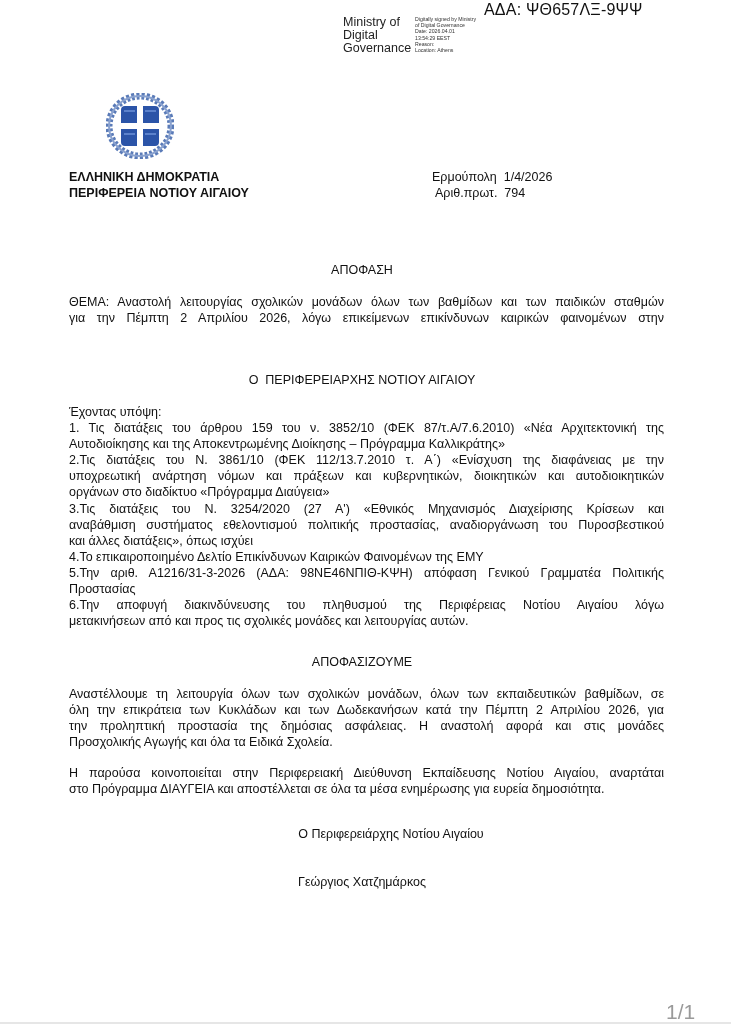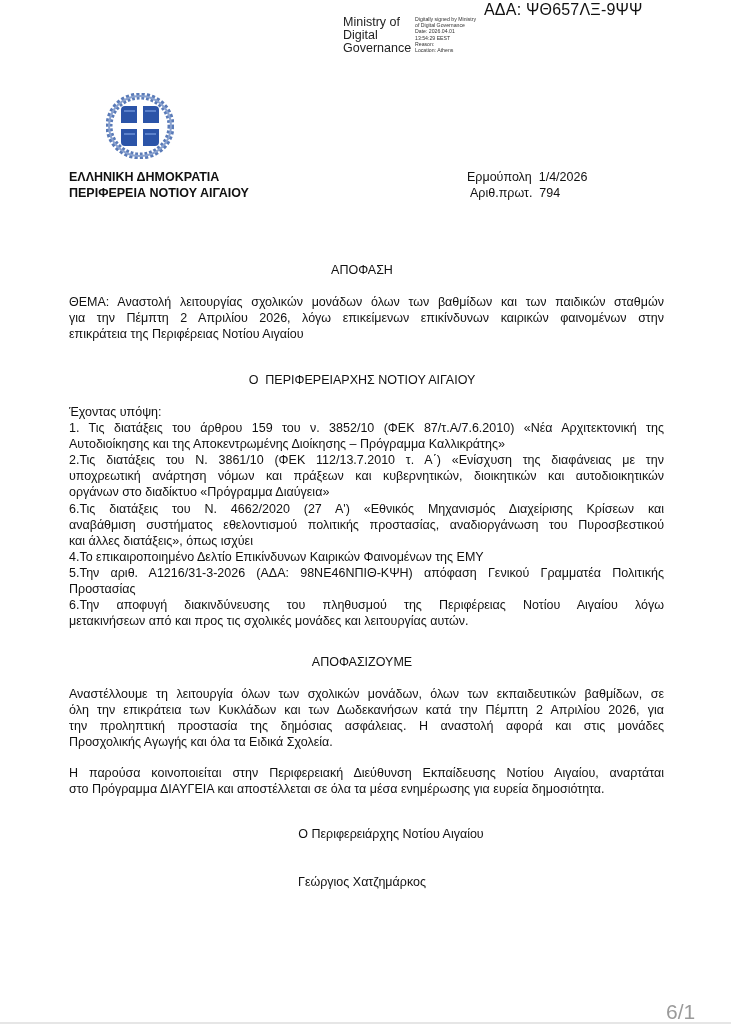--- a/index.html
+++ b/index.html
@@ -4,21 +4,21 @@
   <style>
     html, body { margin: 0; padding: 0; background: #ffffff; }
     body { width: 731px; height: 1024px; position: relative; overflow: hidden;
            font-family: "Liberation Sans", sans-serif; color: #111; }
     .abs { position: absolute; }
     .ada { left: 484px; top: 1px; font-size: 16px; letter-spacing: 0.2px; color: #111; }
     .ministry { left: 343px; top: 16px; font-size: 12.5px; line-height: 13px; color: #222; }
     .sig { left: 415px; top: 16px; font-size: 5.2px; line-height: 6.2px; color: #333; }
     .emblem { left: 106px; top: 93px; width: 68px; height: 66px; }
     .org { left: 69px; top: 169px; font-size: 12.5px; font-weight: bold; line-height: 16px; }
-    .place { left: 432px; top: 169px; font-size: 12.5px; line-height: 16px; margin-left: 35px; }
+    .place { left: 432px; top: 169px; font-size: 12.5px; line-height: 16px; }
     .place .line2 { padding-left: 3px; }
     .center { left: 0; width: 724px; text-align: center; font-size: 12.5px; }
     .para { left: 69px; width: 595px; font-size: 12.5px; line-height: 16.1px; text-align: justify; }
     .para .ln { display: block; text-align: justify; text-align-last: justify; white-space: nowrap; }
     .para .ln.last { text-align-last: left; }
     .list { left: 69px; width: 595px; font-size: 12.5px; line-height: 16.1px; }
     .list .ln { display: block; text-align: justify; text-align-last: justify; white-space: nowrap; }
     .list .ln.last { text-align-last: left; }
     .pager { left: 666px; top: 1000px; font-size: 21px; color: #9a9a9a; }
     .bottom-line { left: 0; top: 1022px; width: 731px; height: 2px; background: #e6e6e6; }
@@ -65,33 +65,32 @@
 <div class="abs place">
   <div style="white-space:pre">Ερμούπολη  1/4/2026</div>
   <div class="line2" style="white-space:pre">Αριθ.πρωτ.  794</div>
 </div>
 
 <div class="abs center" style="top:263px;">ΑΠΟΦΑΣΗ</div>
 
 <div class="abs para" style="top:294px;">
   <span class="ln">ΘΕΜΑ: Αναστολή λειτουργίας σχολικών μονάδων όλων των βαθμίδων και των παιδικών σταθμών</span>
   <span class="ln">για την Πέμπτη 2 Απριλίου 2026, λόγω επικείμενων επικίνδυνων καιρικών φαινομένων στην</span>
-  <span class="ln last">επικράτεια της Περιφέρειας Νοτίου Αιγαίου</span>
 </div>
 
 <div class="abs center" style="top:373px; white-space:pre;">Ο  ΠΕΡΙΦΕΡΕΙΑΡΧΗΣ ΝΟΤΙΟΥ ΑΙΓΑΙΟΥ</div>
 
 <div class="abs list" style="top:404px;">
   <span class="ln last">Έχοντας υπόψη:</span>
   <span class="ln">1. Τις διατάξεις του άρθρου 159 του ν. 3852/10 (ΦΕΚ 87/τ.Α/7.6.2010) «Νέα Αρχιτεκτονική της</span>
   <span class="ln last">Αυτοδιοίκησης και της Αποκεντρωμένης Διοίκησης – Πρόγραμμα Καλλικράτης»</span>
   <span class="ln">2.Τις διατάξεις του Ν. 3861/10 (ΦΕΚ 112/13.7.2010 τ. Α΄) «Ενίσχυση της διαφάνειας με την</span>
   <span class="ln">υποχρεωτική ανάρτηση νόμων και πράξεων και κυβερνητικών, διοικητικών και αυτοδιοικητικών</span>
   <span class="ln last">οργάνων στο διαδίκτυο «Πρόγραμμα Διαύγεια»</span>
-  <span class="ln">6.Τις διατάξεις του Ν. 4662/2020 (27 Α') «Εθνικός Μηχανισμός Διαχείρισης Κρίσεων και</span>
+  <span class="ln">3.Τις διατάξεις του Ν. 3254/2020 (27 Α') «Εθνικός Μηχανισμός Διαχείρισης Κρίσεων και</span>
   <span class="ln">αναβάθμιση συστήματος εθελοντισμού πολιτικής προστασίας, αναδιοργάνωση του Πυροσβεστικού</span>
   <span class="ln last">και άλλες διατάξεις», όπως ισχύει</span>
   <span class="ln last">4.Το επικαιροποιημένο Δελτίο Επικίνδυνων Καιρικών Φαινομένων της ΕΜΥ</span>
   <span class="ln">5.Την αριθ. Α1216/31-3-2026 (ΑΔΑ: 98ΝΕ46ΝΠΙΘ-ΚΨΗ) απόφαση Γενικού Γραμματέα Πολιτικής</span>
   <span class="ln last">Προστασίας</span>
   <span class="ln">6.Την αποφυγή διακινδύνευσης του πληθυσμού της Περιφέρειας Νοτίου Αιγαίου λόγω</span>
   <span class="ln last">μετακινήσεων από και προς τις σχολικές μονάδες και λειτουργίας αυτών.</span>
 </div>
 
 <div class="abs center" style="top:655px;">ΑΠΟΦΑΣΙΖΟΥΜΕ</div>
@@ -104,14 +103,14 @@
 </div>
 
 <div class="abs para" style="top:765px;">
   <span class="ln">Η παρούσα κοινοποιείται στην Περιφερειακή Διεύθυνση Εκπαίδευσης Νοτίου Αιγαίου, αναρτάται</span>
   <span class="ln last">στο Πρόγραμμα ΔΙΑΥΓΕΙΑ και αποστέλλεται σε όλα τα μέσα ενημέρωσης για ευρεία δημοσιότητα.</span>
 </div>
 
 <div class="abs center" style="top:827px;padding-left:29px;">Ο Περιφερειάρχης Νοτίου Αιγαίου</div>
 <div class="abs center" style="top:875px;">Γεώργιος Χατζημάρκος</div>
 
-<div class="abs pager">6/1</div>
+<div class="abs pager">1/1</div>
 <div class="abs bottom-line"></div>
 
 </body></html>

